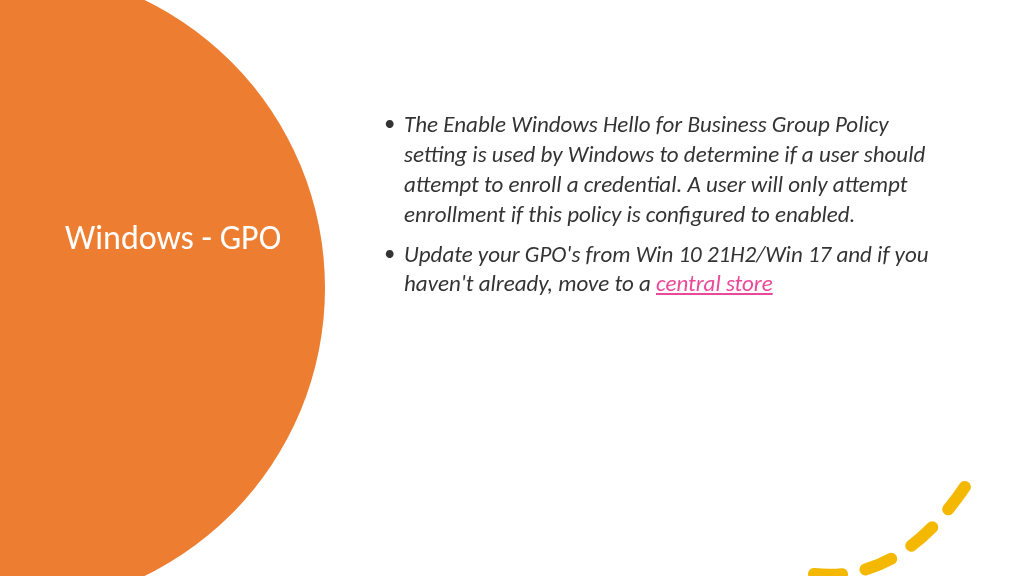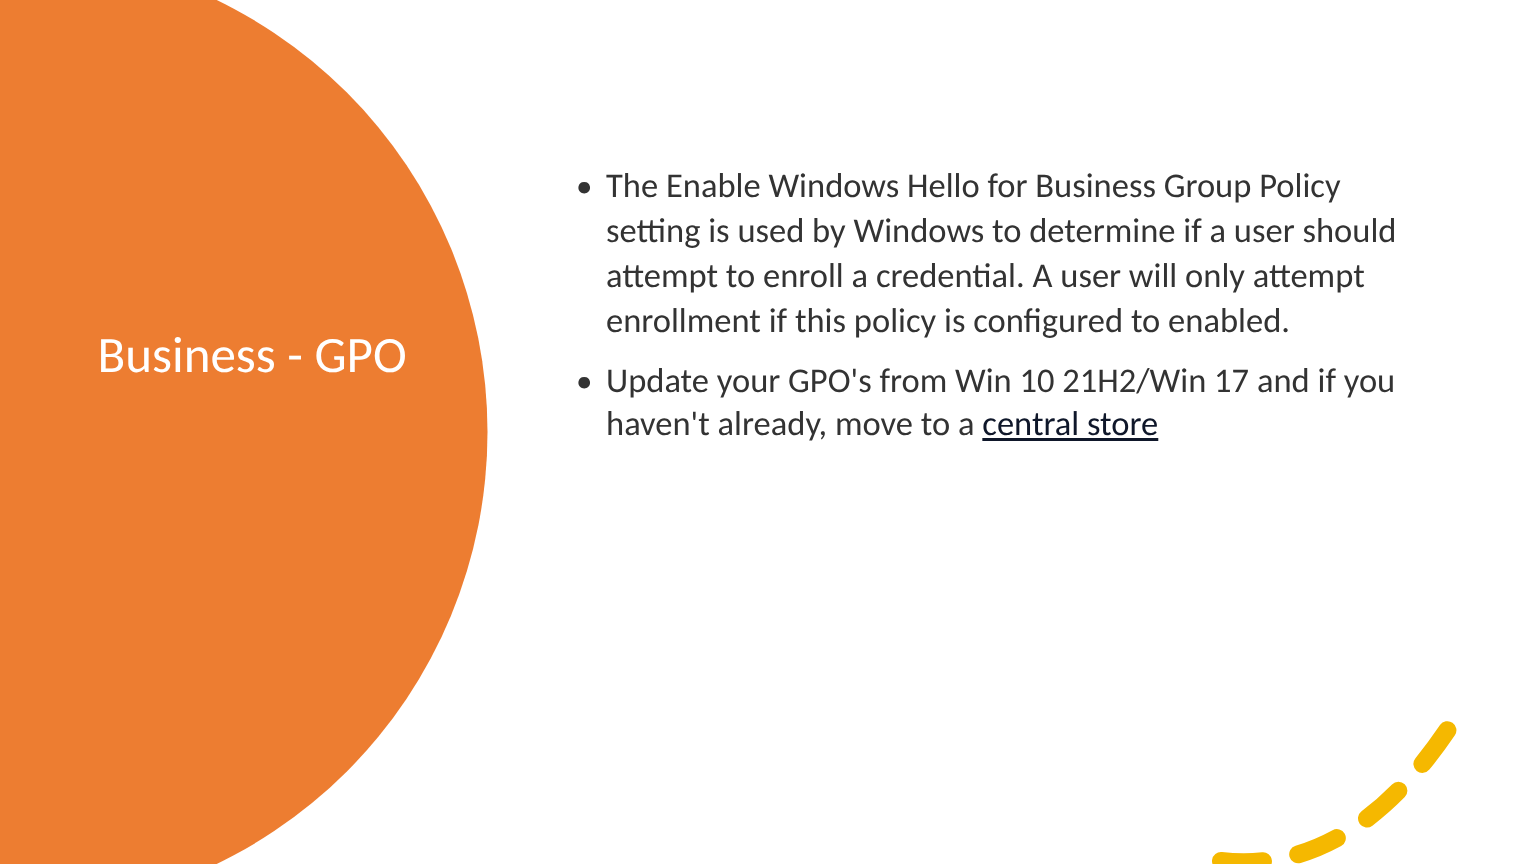--- a/index.html
+++ b/index.html
@@ -27,20 +27,21 @@
       color: #ffffff;
       font-size: 34px;
       font-weight: 300;
       line-height: 1.35;
     }
     .content {
       position: absolute;
       left: 380px;
       top: 110px;
       width: 555px;
+      font-style: italic;
     }
     .content ul {
       list-style: none;
     }
     .content li {
       position: relative;
       padding-left: 24px;
       margin-bottom: 10px;
       font-size: 23px;
       line-height: 1.3;
@@ -48,38 +49,38 @@
     }
     .content li::before {
       content: "•";
       position: absolute;
       left: 4px;
       top: 0;
       font-size: 22px;
       color: #333333;
     }
     .link {
-      color: #0f172a;
+      color: #ec4899;
       text-decoration: underline;
     }
     .arc {
       position: absolute;
       bottom: -10px;
       right: 30px;
       width: 220px;
       height: 180px;
       pointer-events: none;
     }
   </style>
 </head>
 <body>
 
 <div class="circle"></div>
 
-<div class="title">Business - GPO</div>
+<div class="title">Windows - GPO</div>
 
 <div class="content">
   <ul>
     <li>The Enable Windows Hello for Business Group Policy setting is used by Windows to determine if a user should attempt to enroll a credential. A user will only attempt enrollment if this policy is configured to enabled.</li>
     <li>
       <span>Update your GPO's from Win 10 21H2/Win 17 and if you haven't already, move to a </span><a href="#" class="link">central store</a>
     </li>
   </ul>
 </div>
 

